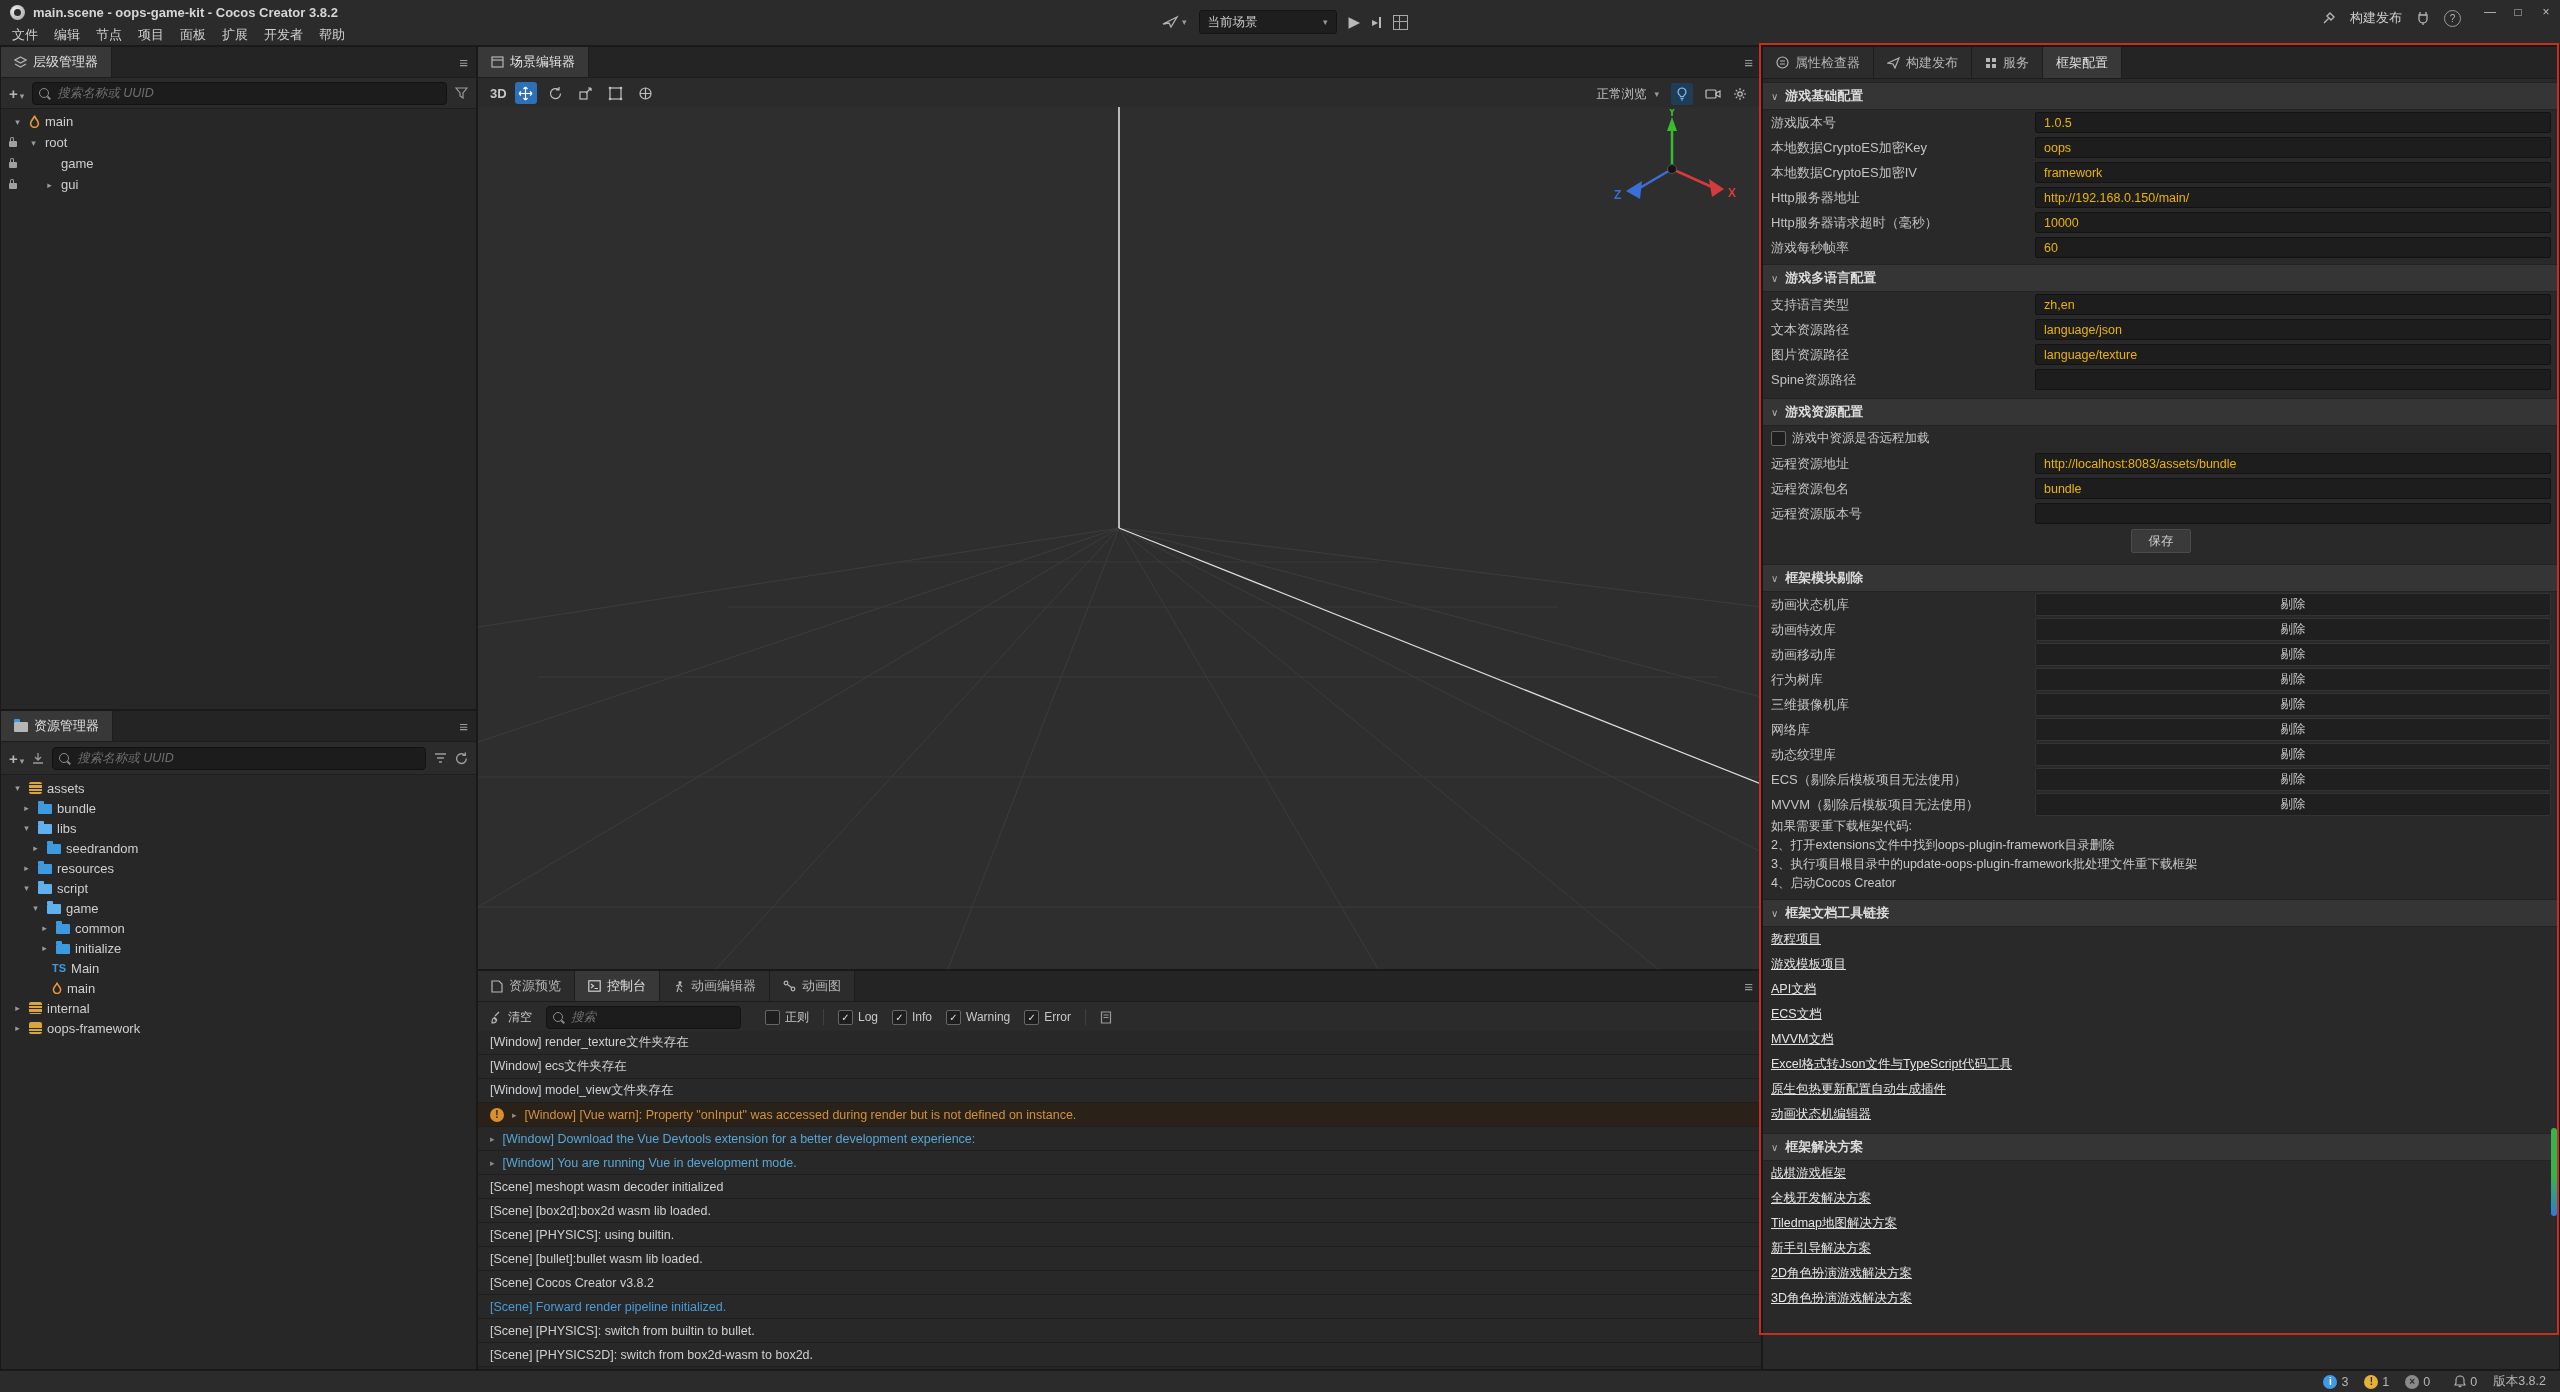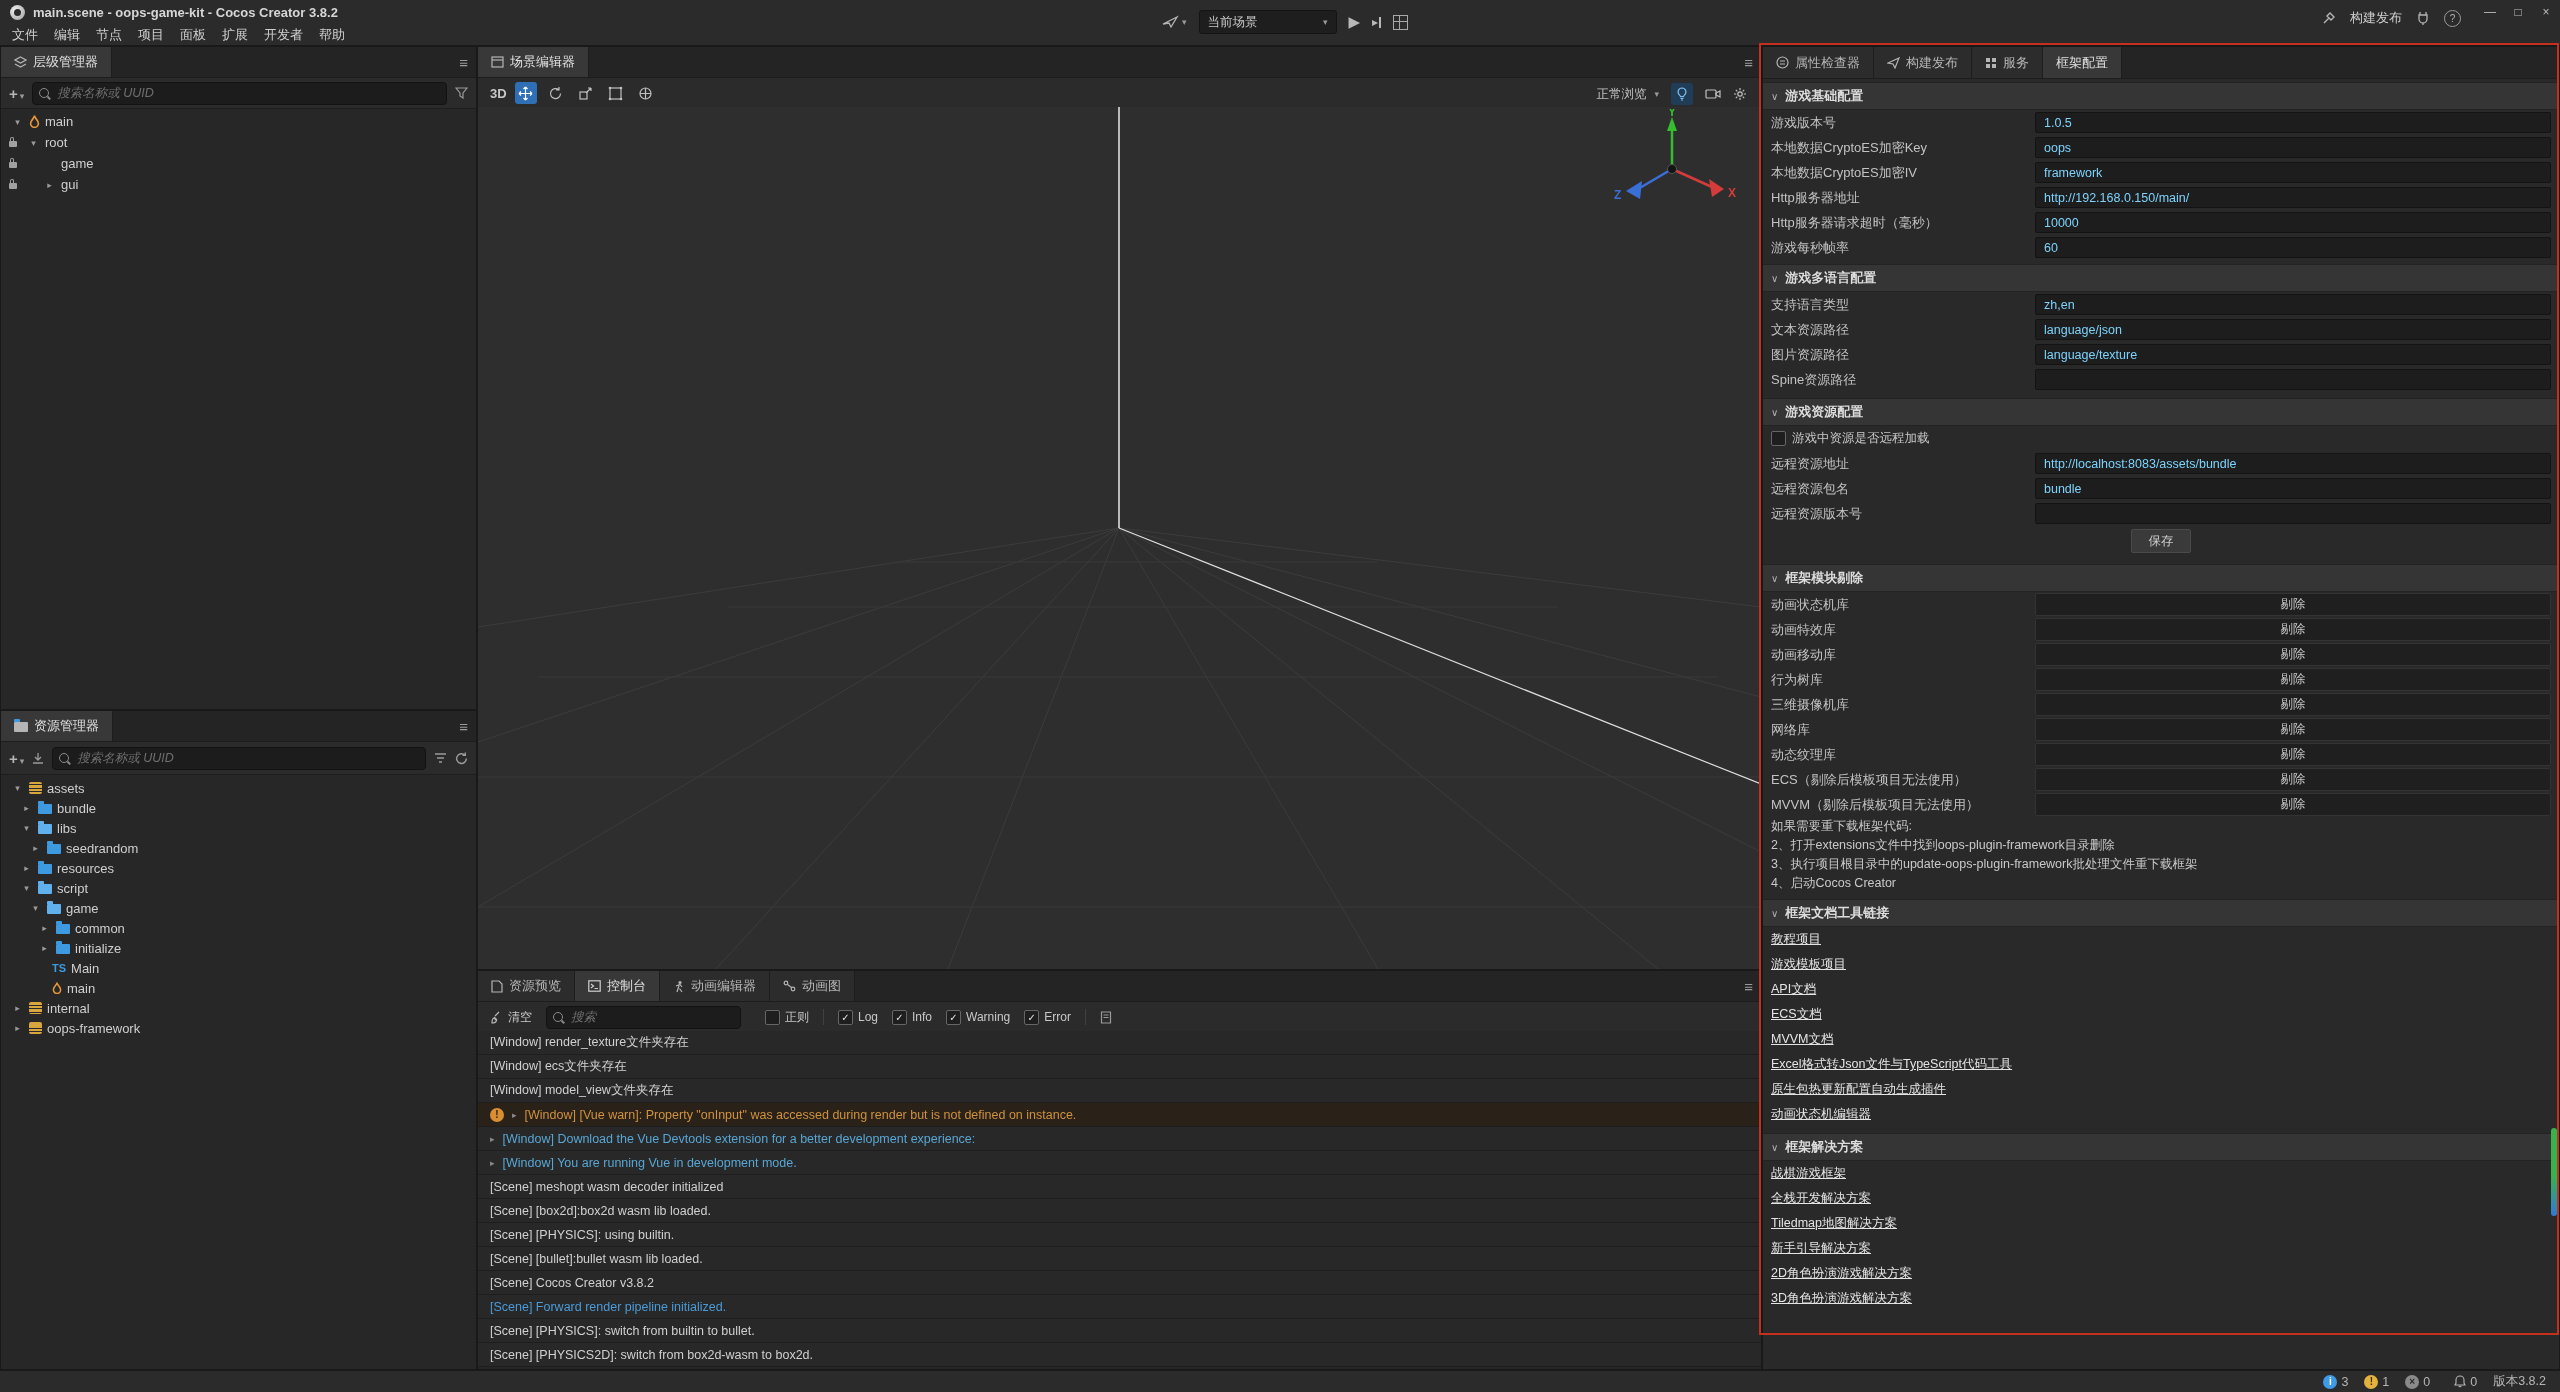--- a/index.html
+++ b/index.html
@@ -76,21 +76,21 @@
   .wicon{width:14px;height:14px;border-radius:50%;background:#d98e32;color:#241c12;font-weight:bold;font-size:10px;display:flex;align-items:center;justify-content:center;flex:0 0 auto;}
   
   #inspector{background:#292929;}
   .sec{height:26px;background:#353535;border-top:1px solid #232323;border-bottom:1px solid #232323;
        display:flex;align-items:center;gap:7px;padding-left:8px;font-weight:bold;color:#dcdcdc;}
   .sec .schev{color:#b0b0b0;font-size:10px;font-weight:normal;}
   .mt3{margin-top:3px;}.mt4{margin-top:4px;}.mt6{margin-top:6px;}.mt8{margin-top:8px;}
   .field{height:25px;display:flex;align-items:center;padding-left:8px;}
   .flabel{width:264px;flex:0 0 auto;color:#c2c2c2;font-size:13px;white-space:nowrap;overflow:hidden;}
   .fvalue{flex:1;margin-right:8px;height:21px;background:#1d1d1d;border:1px solid #131313;border-radius:2px;
-          color:#7dd3fc;font-size:12.5px;padding:0 8px;box-sizing:border-box;font-family:inherit;outline:none;}
+          color:#eab308;font-size:12.5px;padding:0 8px;box-sizing:border-box;font-family:inherit;outline:none;}
   .trim-btn{flex:1;margin-right:8px;height:21px;background:#1f1f1f;border:1px solid #333;border-radius:2px;
             color:#c9c9c9;font-size:12.5px;display:flex;align-items:center;justify-content:center;}
   .cblabel{margin-left:6px;color:#c8c8c8;font-size:12.5px;}
   .save-row{height:30px;display:flex;align-items:center;justify-content:center;}
   .save-btn{width:60px;height:24px;background:#3a3a3a;border:1px solid #4a4a4a;border-radius:2px;color:#cccccc;font-size:12.5px;font-family:inherit;}
   .note{height:19px;line-height:19px;padding-left:8px;color:#c9c9c9;font-size:12.5px;white-space:nowrap;}
   .doclink{display:block;height:25px;line-height:25px;margin-left:8px;color:#e4e4e4;font-size:12.5px;
            text-decoration:underline;width:max-content;cursor:pointer;}
   
   #annotation{position:absolute;left:1759px;top:43px;width:800px;height:1292px;border:2px solid #c4301e;box-sizing:border-box;pointer-events:none;z-index:50;}

